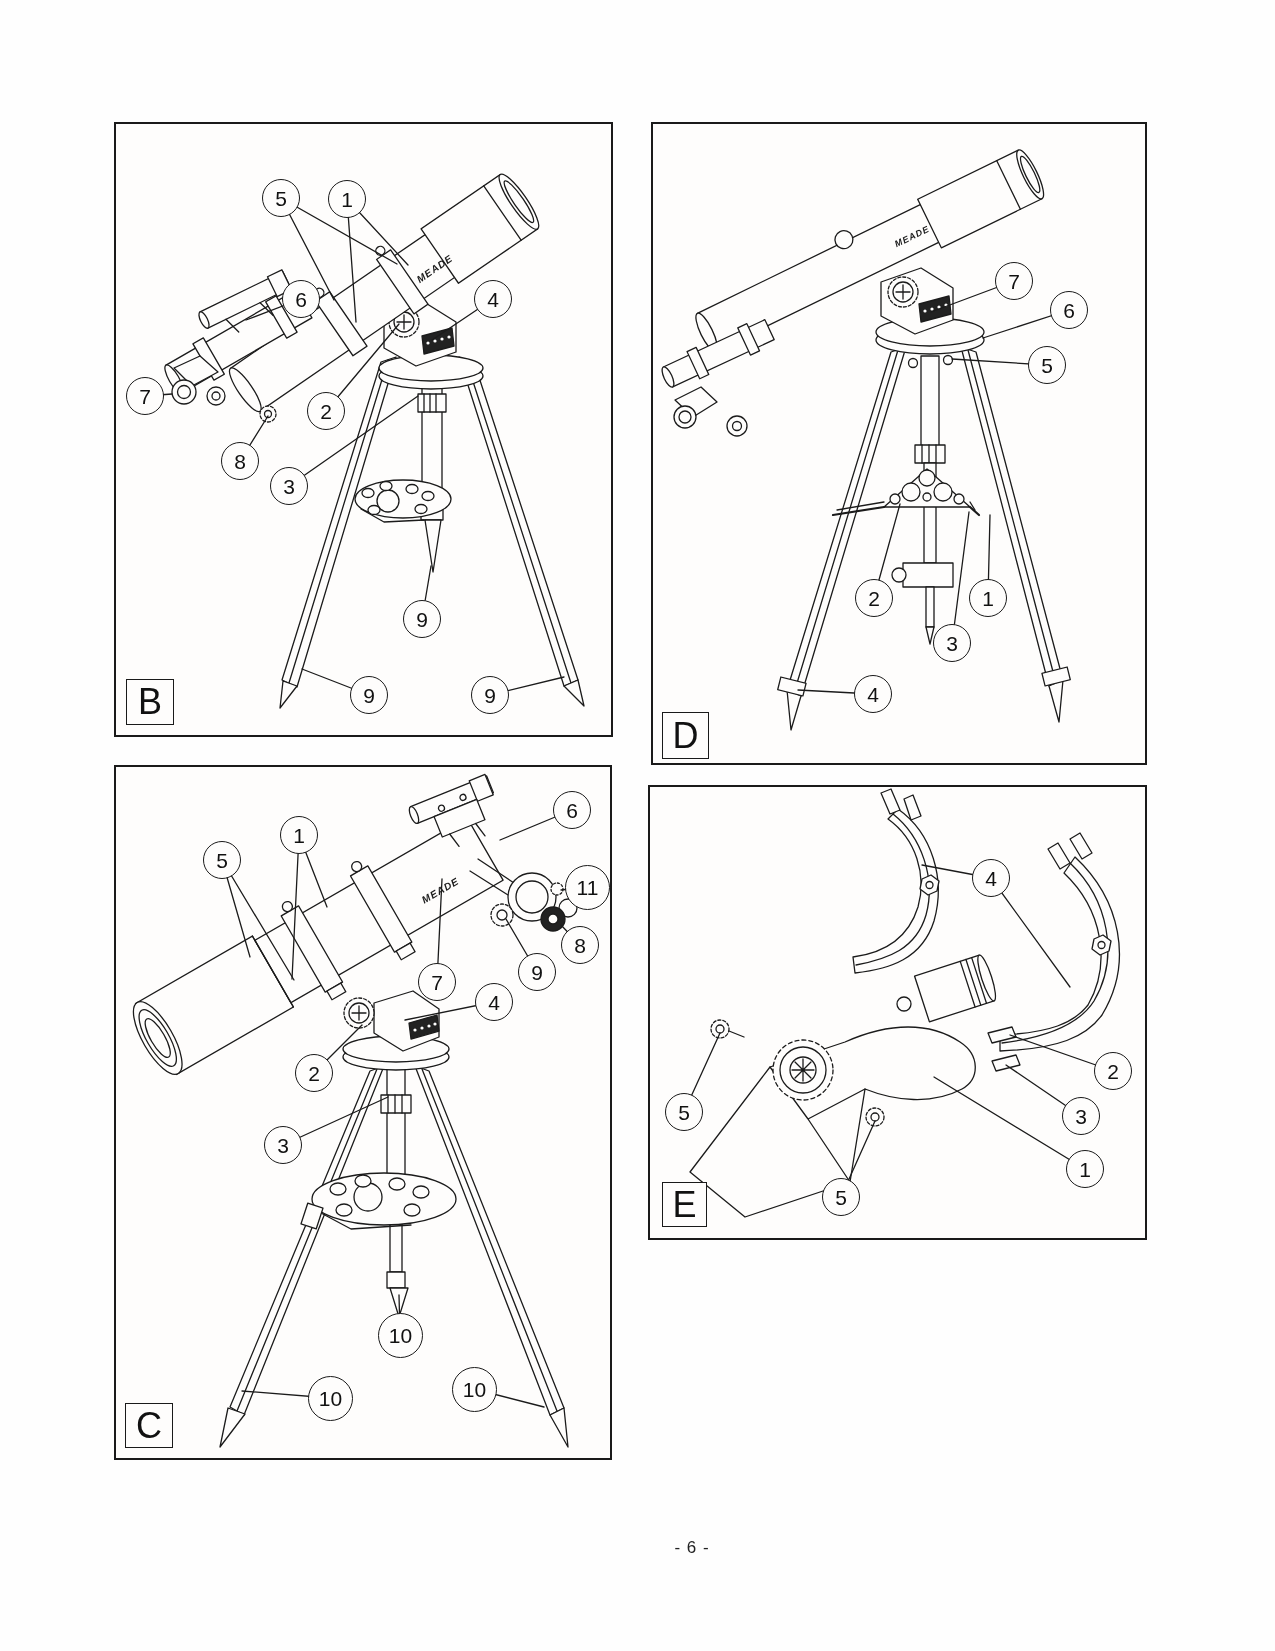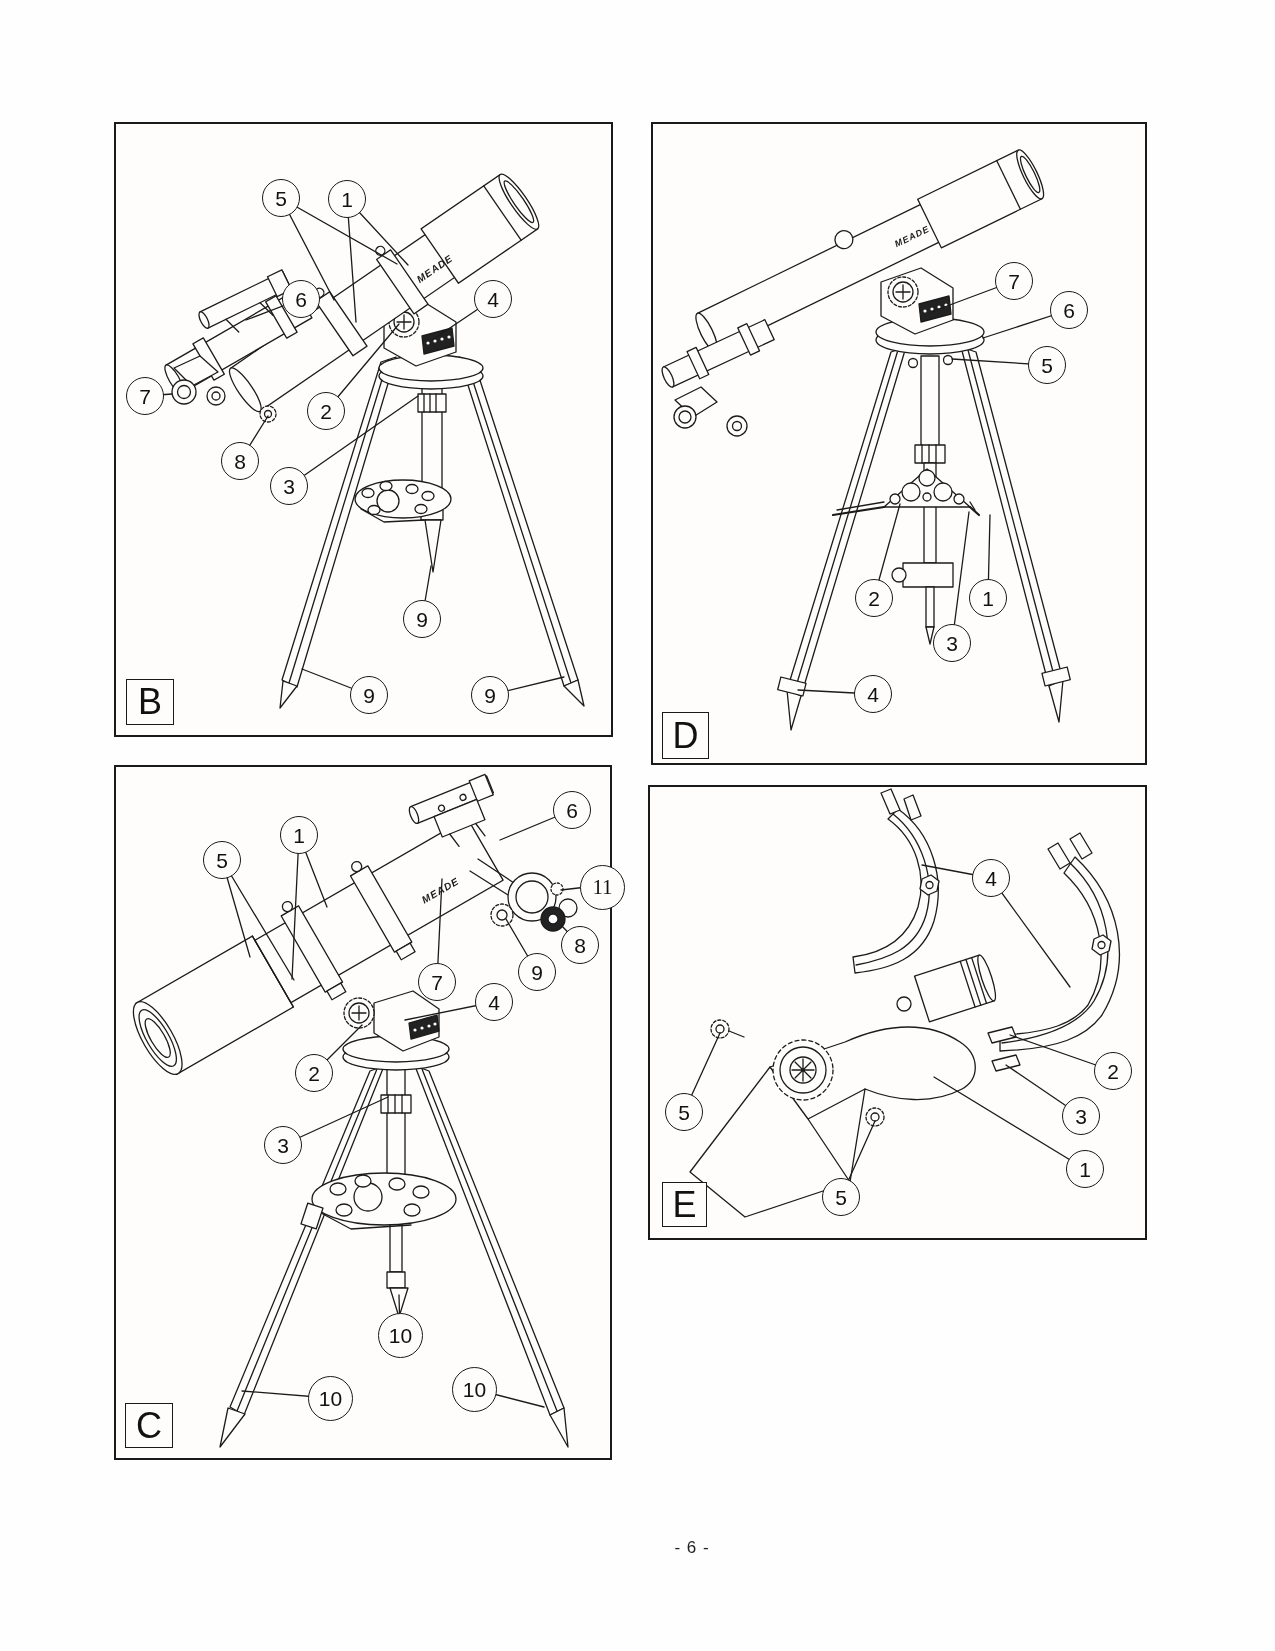--- a/index.html
+++ b/index.html
@@ -341,21 +341,21 @@
         <path d="M167,378 L272,330"></path>
         <path d="M284,568 L283,528"></path>
         <path d="M214,631 L126,624"></path>
         <path d="M358,622 L428,640"></path>
       </g>
     </g>
   </svg>
   <div class="callout" style="left:87px;top:74px;">5</div>
   <div class="callout" style="left:164px;top:49px;">1</div>
   <div class="callout" style="left:437px;top:24px;">6</div>
-  <div class="callout wide" style="left:464px;top:98px;font-family:Liberation Serif, serif;">11</div>
+  <div class="callout wide" style="left:449px;top:98px;">11</div>
   <div class="callout" style="left:445px;top:159px;">8</div>
   <div class="callout" style="left:402px;top:186px;">9</div>
   <div class="callout" style="left:302px;top:196px;">7</div>
   <div class="callout" style="left:359px;top:216px;">4</div>
   <div class="callout" style="left:179px;top:287px;">2</div>
   <div class="callout" style="left:148px;top:359px;">3</div>
   <div class="callout wide" style="left:262px;top:546px;">10</div>
   <div class="callout wide" style="left:192px;top:609px;">10</div>
   <div class="callout wide" style="left:336px;top:600px;">10</div>
   <div class="letterbox" style="left:9px;top:636px;width:48px;height:45px;">C</div>

